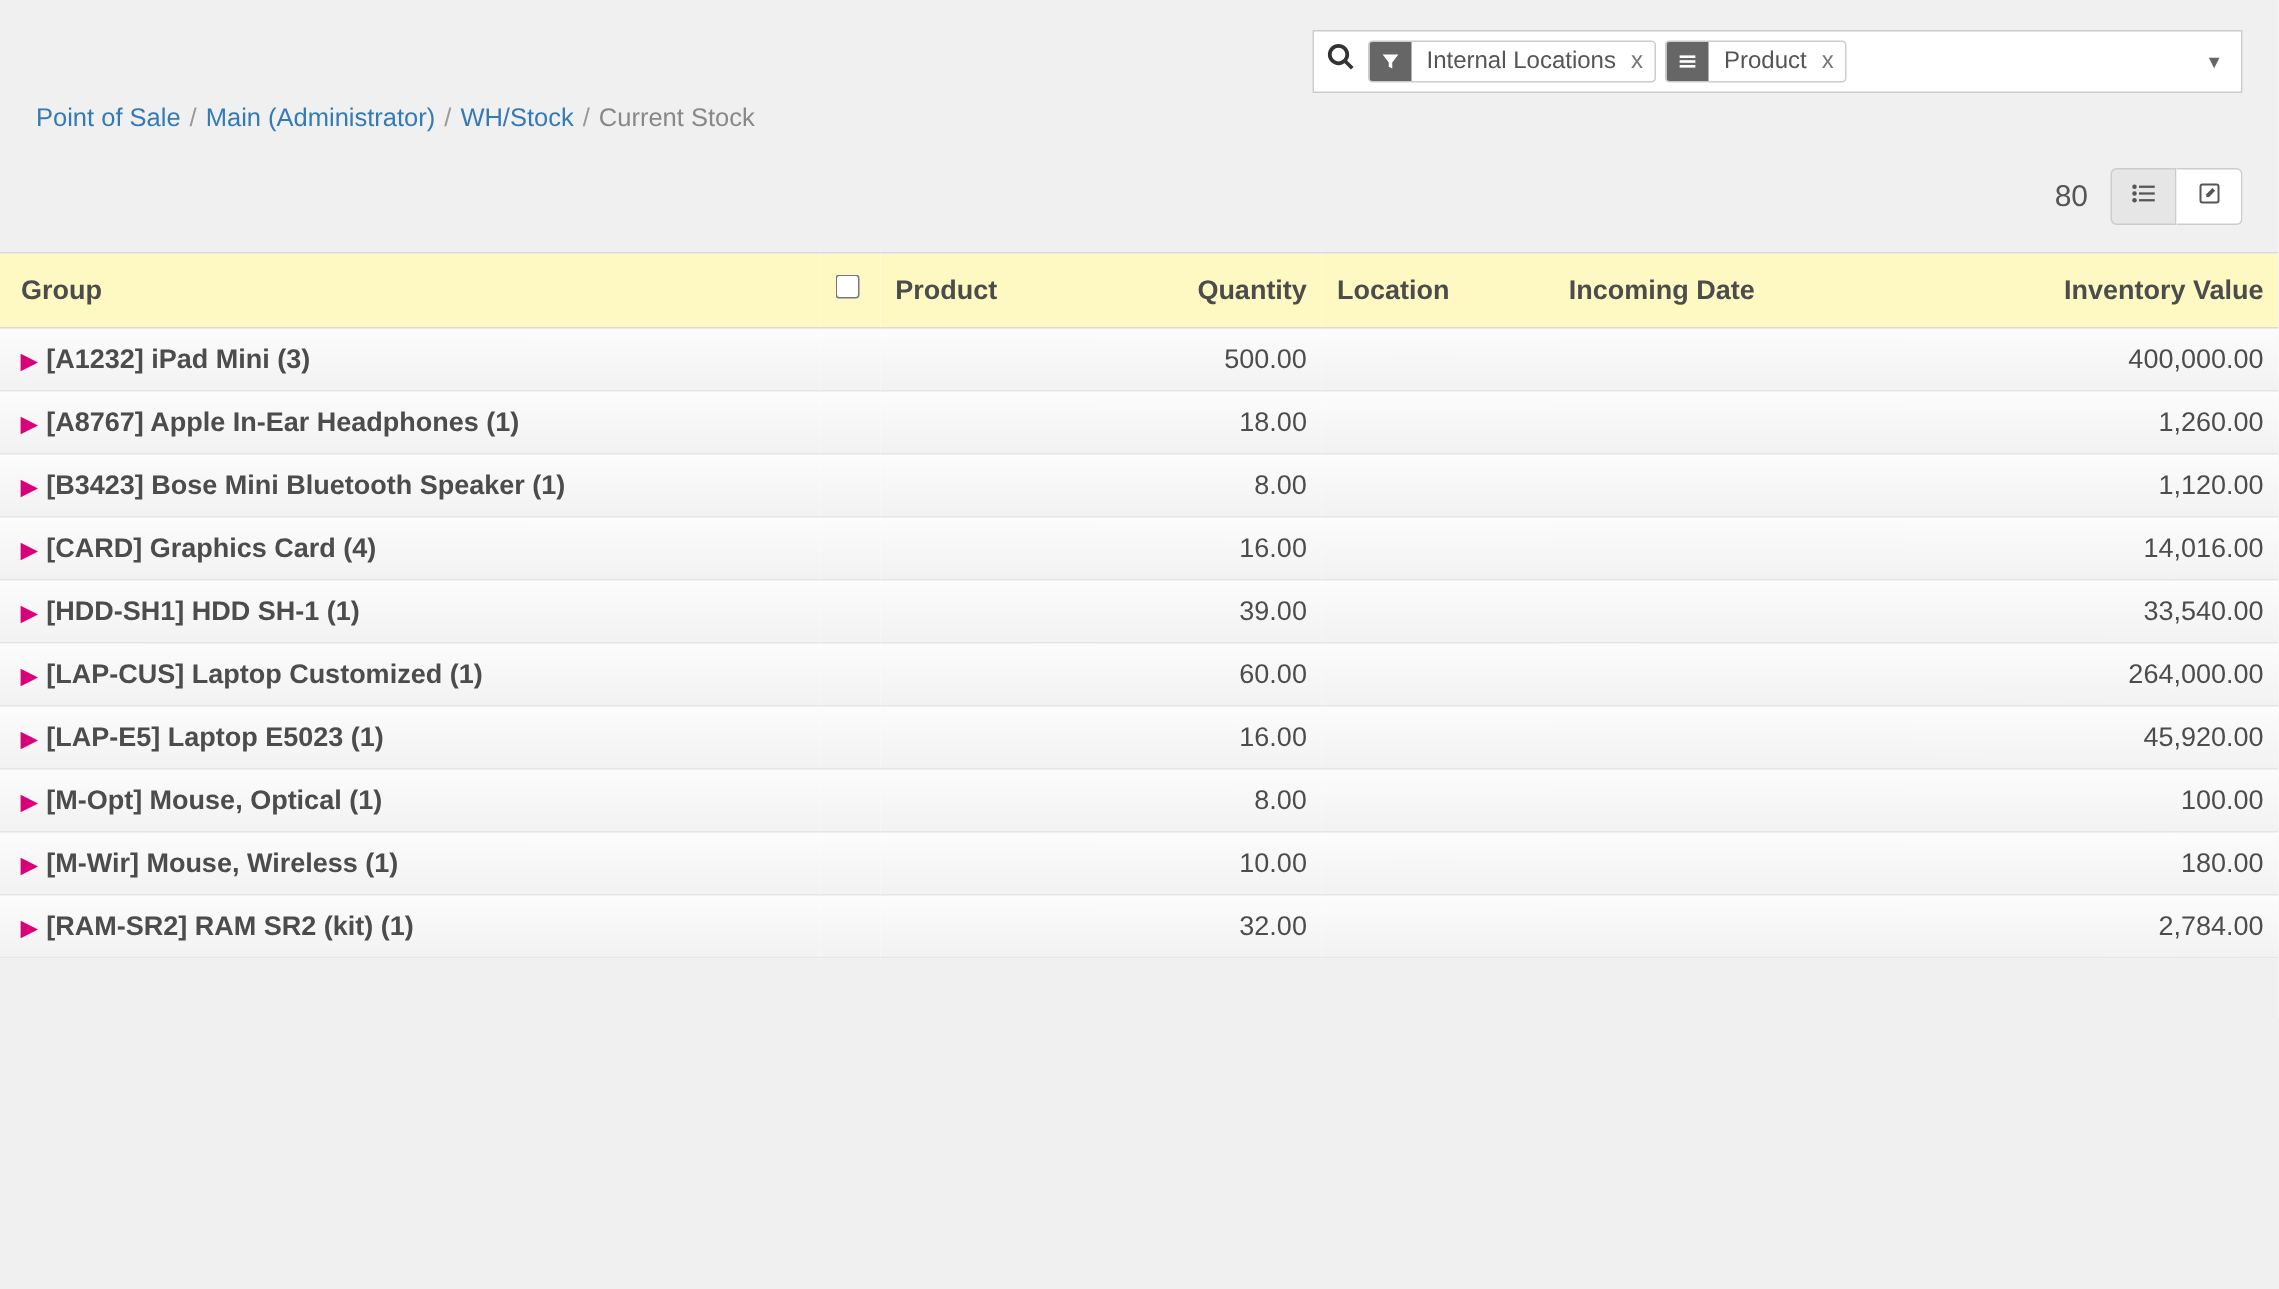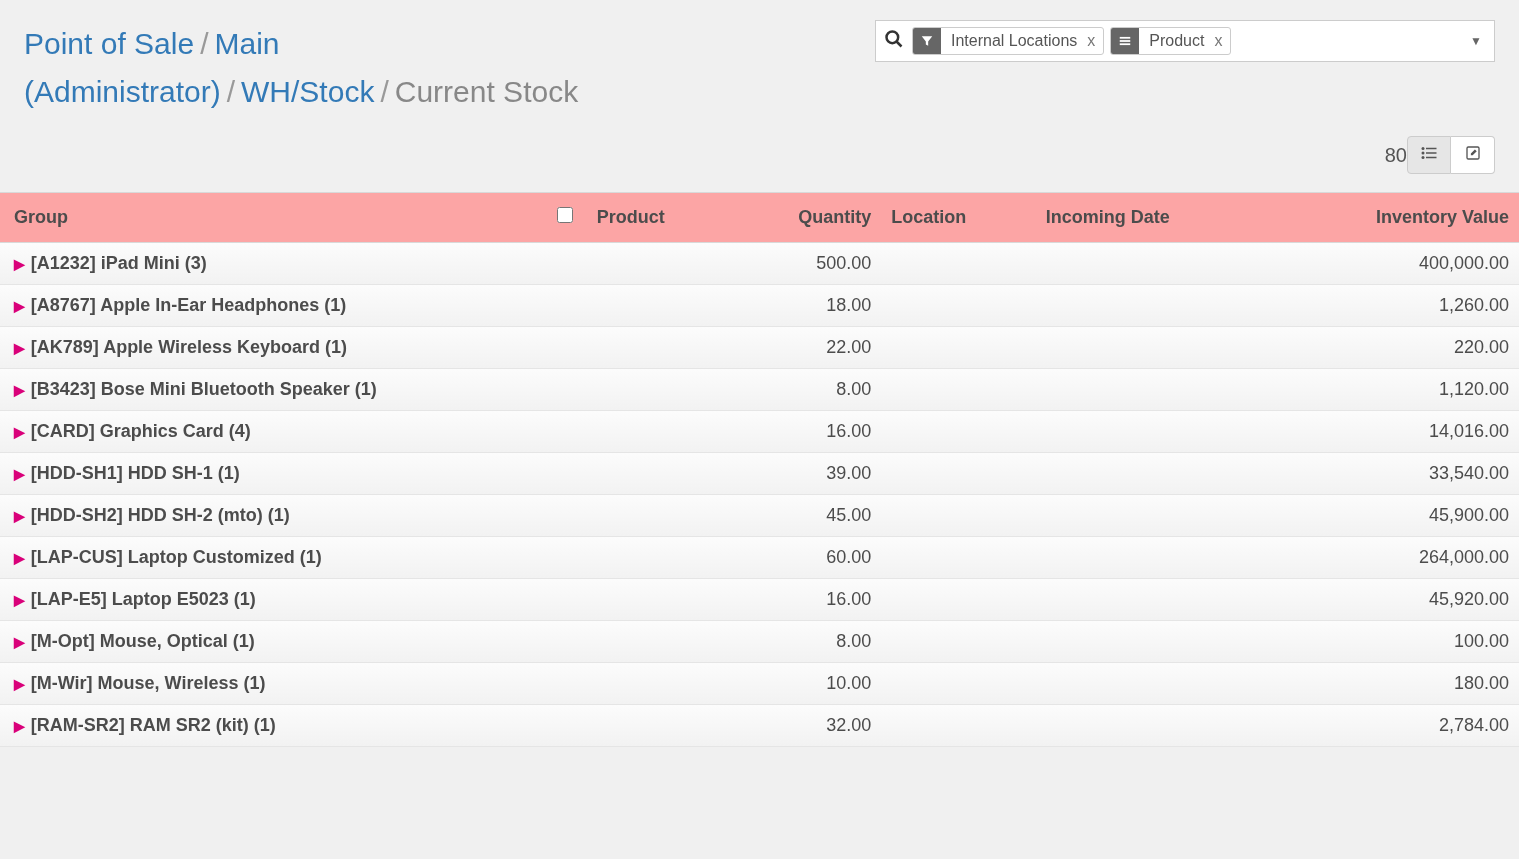--- a/index.html
+++ b/index.html
@@ -8,24 +8,25 @@
     background: #f0f0f0;
     color: #4c4c4c;
   }
   .header {
     display: flex;
     justify-content: space-between;
     align-items: flex-start;
     padding: 20px 24px 10px 24px;
   }
   .breadcrumb {
-    font-size: 30px;
+    font-size: 17px;
     line-height: 1.6;
     color: #777;
     max-width: 700px;
+    margin-top: 45px;
   }
   .breadcrumb a {
     color: #337ab7;
     text-decoration: none;
     cursor: pointer;
   }
   .breadcrumb .sep {
     color: #999;
     padding: 0 6px;
   }
@@ -92,21 +93,21 @@
     color: #666;
     font-size: 12px;
     cursor: pointer;
     padding: 0 4px;
   }
   .toolbar {
     display: flex;
     justify-content: flex-end;
     align-items: center;
     padding: 10px 24px 18px 24px;
-    gap: 0;
+    gap: 15px;
   }
   .record-count {
     font-size: 20px;
     color: #555;
   }
   .btn-group {
     display: inline-flex;
   }
   .btn-icon {
     background: #fff;
@@ -132,21 +133,21 @@
     background: #fff;
   }
   table.data thead th {
     text-align: left;
     font-size: 18px;
     font-weight: bold;
     color: #4c4c4c;
     padding: 14px 10px;
     border-top: 1px solid #d9d9d9;
     border-bottom: 1px solid #d9d9d9;
-    background: #fca5a5;
+    background: #fef9c3;
   }
   table.data thead th.num { text-align: right; }
   table.data tbody tr {
     background: linear-gradient(#fcfcfc, #f2f2f2);
     border-bottom: 1px solid #e5e5e5;
     margin-left: 40px;
   }
   table.data tbody td {
     padding: 10px 10px;
     font-size: 18px;
@@ -259,29 +260,20 @@
       <tr>
         <td class="group-cell col-group"><span class="expand-caret">▶</span><span>[A8767] Apple In-Ear Headphones (1)</span></td>
         <td class="cb-cell"></td>
         <td></td>
         <td class="num">18.00</td>
         <td></td>
         <td></td>
         <td class="num">1,260.00</td>
       </tr>
       <tr>
-        <td class="group-cell col-group"><span class="expand-caret">▶</span><span>[AK789] Apple Wireless Keyboard (1)</span></td>
-        <td class="cb-cell"></td>
-        <td></td>
-        <td class="num">22.00</td>
-        <td></td>
-        <td></td>
-        <td class="num">220.00</td>
-      </tr>
-      <tr>
         <td class="group-cell col-group"><span class="expand-caret">▶</span><span>[B3423] Bose Mini Bluetooth Speaker (1)</span></td>
         <td class="cb-cell"></td>
         <td></td>
         <td class="num">8.00</td>
         <td></td>
         <td></td>
         <td class="num">1,120.00</td>
       </tr>
       <tr>
         <td class="group-cell col-group"><span class="expand-caret">▶</span><span>[CARD] Graphics Card (4)</span></td>
@@ -293,29 +285,20 @@
         <td class="num">14,016.00</td>
       </tr>
       <tr>
         <td class="group-cell col-group"><span class="expand-caret">▶</span><span>[HDD-SH1] HDD SH-1 (1)</span></td>
         <td class="cb-cell"></td>
         <td></td>
         <td class="num">39.00</td>
         <td></td>
         <td></td>
         <td class="num">33,540.00</td>
-      </tr>
-      <tr>
-        <td class="group-cell col-group"><span class="expand-caret">▶</span><span>[HDD-SH2] HDD SH-2 (mto) (1)</span></td>
-        <td class="cb-cell"></td>
-        <td></td>
-        <td class="num">45.00</td>
-        <td></td>
-        <td></td>
-        <td class="num">45,900.00</td>
       </tr>
       <tr>
         <td class="group-cell col-group"><span class="expand-caret">▶</span><span>[LAP-CUS] Laptop Customized (1)</span></td>
         <td class="cb-cell"></td>
         <td></td>
         <td class="num">60.00</td>
         <td></td>
         <td></td>
         <td class="num">264,000.00</td>
       </tr>

